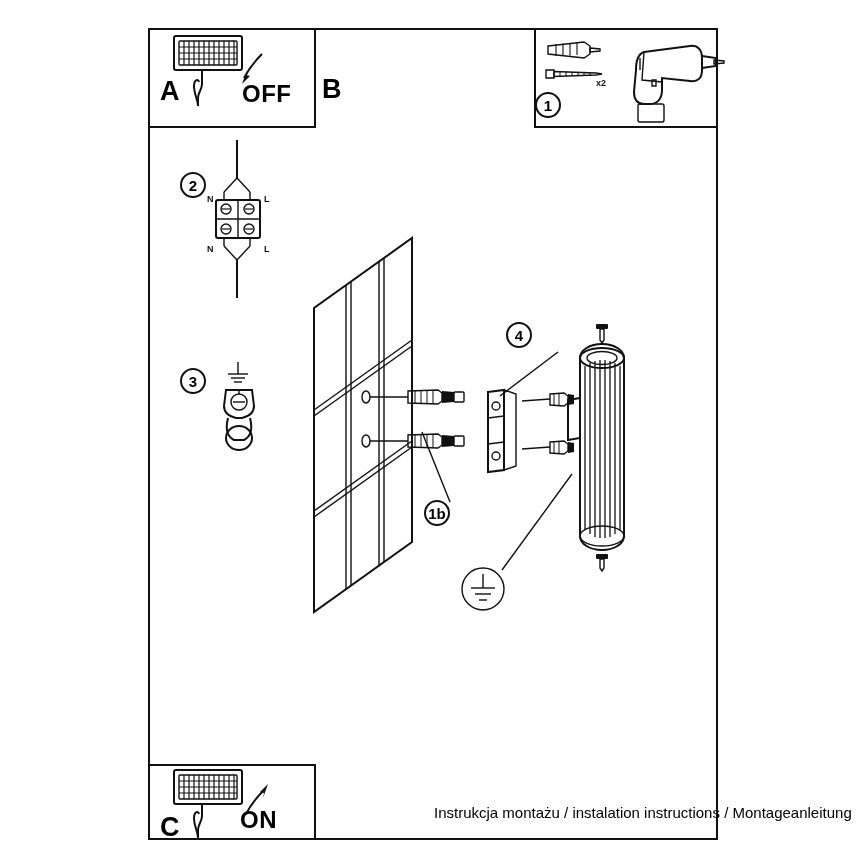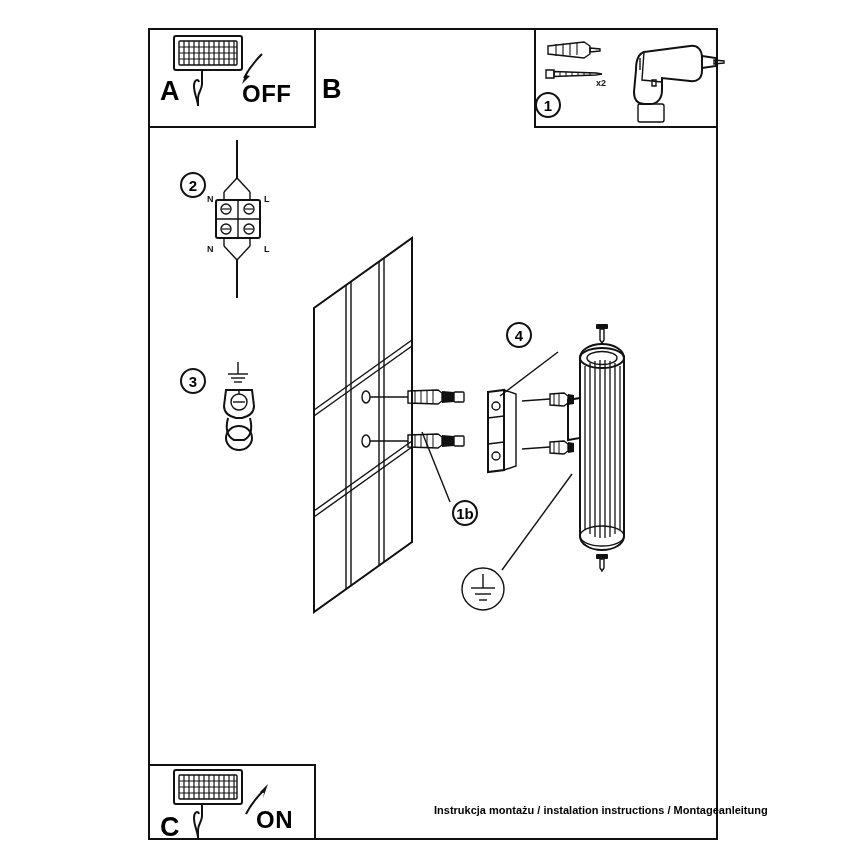--- a/index.html
+++ b/index.html
@@ -38,22 +38,22 @@
     background: #ffffff;
     display: flex;
     align-items: center;
     justify-content: center;
     font-size: 15px;
     font-weight: bold;
     box-sizing: border-box;
   }
   .footer-text {
     position: absolute;
-    font-size: 11px;
-    font-weight: bold;
+    font-size: 15px;
+    font-weight: normal;
     line-height: 1.5;
     color: #000000;
     white-space: nowrap;
   }
   svg { display: block; overflow: visible; }
   .stroke { fill: none; stroke: #111111; stroke-width: 2; }
   .stroke-thin { fill: none; stroke: #111111; stroke-width: 1.4; }
   .fillblk { fill: #111111; }
 </style>
 </head>
@@ -263,21 +263,21 @@
         <line x1="55" y1="7" x2="55" y2="19"></line>
         <line x1="61" y1="6.7" x2="61" y2="19.2"></line>
         <line x1="67" y1="6.5" x2="67" y2="19.4"></line>
         <line x1="73" y1="6.3" x2="73" y2="19.6"></line>
       </g>
       <path class="fillblk" d="M82 7 L94 8 L94 18 L82 19 Z"></path>
       <rect class="stroke-thin" x="94" y="8" width="10" height="10" rx="1"></rect>
     </svg>
   </div>
 
-  <div class="circle-num" style="left:452px; top:500px; width:26px; height:26px;">
+  <div class="circle-num" style="left:424px; top:500px; width:26px; height:26px;">
     <span>1b</span>
   </div>
   <div class="abs" style="left:420px; top:430px;">
     <svg width="40" height="78" viewBox="0 0 40 78">
       <path class="stroke-thin" d="M2 2 L30 72"></path>
     </svg>
   </div>
 
   <div class="abs" style="left:482px; top:388px;">
     <svg width="40" height="90" viewBox="0 0 40 90">
@@ -370,21 +370,21 @@
   <div class="abs" style="left:500px; top:470px;">
     <svg width="80" height="110" viewBox="0 0 80 110">
       <path class="stroke-thin" d="M2 100 L72 4"></path>
     </svg>
   </div>
 
   <div class="line" style="left:148px; top:764px; width:168px; height:2px;"></div>
   <div class="line" style="left:314px; top:764px; width:2px; height:76px;"></div>
 
   <div class="lbl big-letter" style="left:160px; top:812px;">C</div>
-  <div class="lbl state-text" style="left:256px; top:806px;">ON</div>
+  <div class="lbl state-text" style="left:240px; top:806px;">ON</div>
 
   <div class="abs" style="left:168px; top:768px;">
     <svg width="120" height="72" viewBox="0 0 120 72">
       <rect class="stroke" x="6" y="2" width="68" height="34" rx="2"></rect>
       <rect class="stroke-thin" x="11" y="7" width="58" height="24" rx="1"></rect>
       <g stroke="#111111" stroke-width="1.2">
         <line x1="16" y1="7" x2="16" y2="31"></line>
         <line x1="21" y1="7" x2="21" y2="31"></line>
         <line x1="26" y1="7" x2="26" y2="31"></line>
         <line x1="31" y1="7" x2="31" y2="31"></line>

